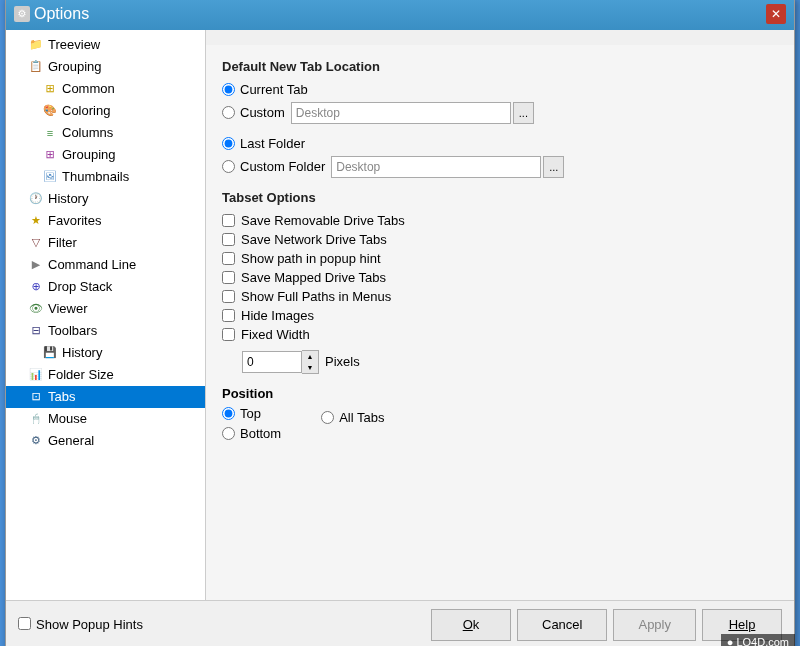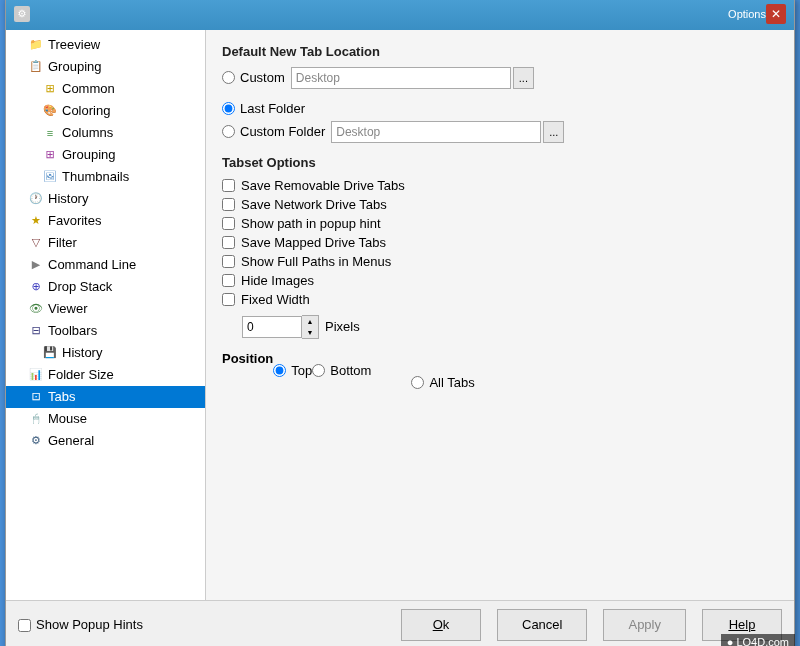--- a/index.html
+++ b/index.html
@@ -23,24 +23,24 @@
     .title-bar {
       background: linear-gradient(to bottom, #4a9fd4, #3a8fc4);
       color: white;
       padding: 6px 8px;
       display: flex;
       align-items: center;
       justify-content: space-between;
       user-select: none;
     }
     .title-bar-text {
-      font-size: 11px;
+      font-size: 16px;
       font-weight: normal;
       flex: 1;
-      text-align: right;
+      text-align: left;
     }
     .title-bar-left {
       display: flex;
       align-items: center;
     }
     .title-bar-icon {
       width: 16px; height: 16px;
       background: #ccc;
       border-radius: 2px;
       margin-right: 4px;
@@ -90,20 +90,21 @@
       justify-content: center;
       font-size: 11px;
       flex-shrink: 0;
     }
     
     .main-panel {
       flex: 1;
       padding: 14px 16px;
       overflow-y: auto;
       background: #f5f5f5;
+      margin-top: 15px;
     }
     .section-title {
       font-size: 13px;
       font-weight: bold;
       color: #222;
       margin-bottom: 8px;
     }
     .radio-row {
       display: flex;
       align-items: center;
@@ -176,42 +177,42 @@
       margin-left: 6px;
       font-size: 13px;
     }
     .position-close-area {
       display: flex;
       gap: 40px;
       margin-top: 6px;
     }
     .pos-group, .close-group {
       display: flex;
-      flex-direction: row;
+      flex-direction: column;
     }
     .pos-title, .close-title {
       font-weight: bold;
       margin-bottom: 5px;
     }
     
     .bottom-bar {
       border-top: 1px solid #ccc;
       padding: 8px 12px;
       background: #f0f0f0;
       display: flex;
       align-items: center;
       justify-content: space-between;
     }
     .bottom-left {
       display: flex;
-      align-items: flex-end;
+      align-items: flex-start;
     }
     .bottom-buttons {
       display: flex;
-      gap: 16px;
+      gap: 6px;
     }
     .dialog-btn {
       border: 1px solid #aaa;
       background: #e8e8e8;
       padding: 5px 24px;
       cursor: pointer;
       font-size: 13px;
       min-width: 80px;
       height: 32px;
     }
@@ -345,20 +346,24 @@
         </div>
         <div class="sidebar-item indent1">
           <span class="sidebar-icon icon-general">⚙</span>
           <span>General</span>
         </div>
       </div>
 
       <div class="main-panel">
 
         <div class="section-title">Default New Tab Location</div>
+        <div class="radio-row">
+          <input type="radio" name="new_tab" id="radio_current" checked="" style="">
+          <label for="radio_current">Current Tab</label>
+        </div>
         <div class="inline-input-row">
           <input type="radio" name="new_tab" id="radio_custom" style="">
           <label for="radio_custom">Custom</label>
           <input type="text" class="text-input" style="max-width: 220px;" value="Desktop">
           <button class="browse-btn">...</button>
         </div>
 
         <div class="section-separator"></div>
         <div class="radio-row">
           <input type="radio" name="startup_folder" id="radio_last" checked="" style="">

